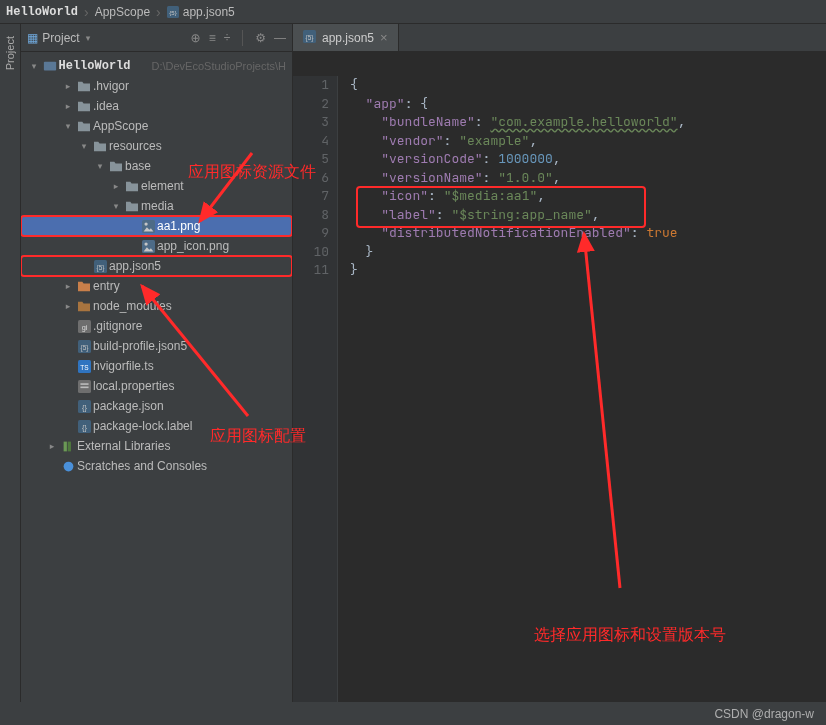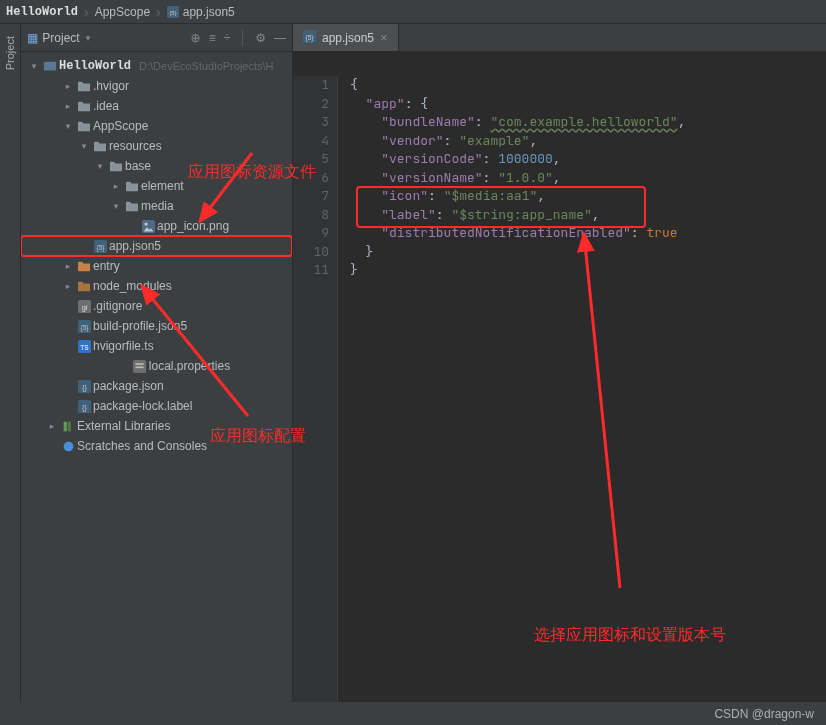--- a/index.html
+++ b/index.html
@@ -74,21 +74,21 @@
   white-space: nowrap;
   padding-right: 6px;
   position: relative;
 }
 .tree-row.selected { background: #4b6eaf; color: #fff;}
 .tree-row .twisty {
   width: 14px; text-align: center; color: #888; font-size: 9px;
 }
 .tree-row .ico { width: 18px; display: inline-flex; align-items: center; justify-content: center;}
 .tree-row .label { }
-.tree-row .meta { color: #666; margin-left: 8px; font-size: 11px;}
+.tree-row .meta { color: #666; margin-left: 21px; font-size: 11px;}
 .red-box { outline: 2px solid #ff2a2a; outline-offset: -1px; border-radius: 3px;}
 .editor-area {
   flex: 1;
   display: flex;
   flex-direction: column;
   background: #2b2b2b;
 }
 .tabbar {
   height: 28px;
   background: #3c3f41;
@@ -274,29 +274,40 @@
           </div>
           <div class="tree-row" style="padding-left: 88px;">
             <span class="twisty">▾</span>
             <span class="ico">
               <svg class="svg-icon" width="14" height="12" viewBox="0 0 16 14">
                 <path d="M1 2h5l1.5 2H15v9H1z" fill="#87939a"></path>
               </svg>
             </span>
             <span class="label">media</span>
           </div>
-          <div class="tree-row" style="padding-left: 104px;">
+          <div class="tree-row selected red-box" style="padding-left: 104px;">
             <span class="twisty"></span>
             <span class="ico">
               <svg class="svg-icon" width="13" height="13" viewBox="0 0 16 16">
                 <rect width="16" height="16" rx="2" fill="#4d6b87"></rect>
                 <circle cx="5" cy="5" r="2" fill="#c5c5c5"></circle>
                 <path d="M2 14l4-5 3 3 2-2 3 4z" fill="#c5c5c5"></path>
               </svg>
             </span>
+            <span class="label">aa1.png</span>
+          </div>
+          <div class="tree-row" style="padding-left: 104px;">
+            <span class="twisty"></span>
+            <span class="ico">
+              <svg class="svg-icon" width="13" height="13" viewBox="0 0 16 16">
+                <rect width="16" height="16" rx="2" fill="#4d6b87"></rect>
+                <circle cx="5" cy="5" r="2" fill="#c5c5c5"></circle>
+                <path d="M2 14l4-5 3 3 2-2 3 4z" fill="#c5c5c5"></path>
+              </svg>
+            </span>
             <span class="label">app_icon.png</span>
           </div>
           <div class="tree-row red-box" style="padding-left: 56px;">
             <span class="twisty"></span>
             <span class="ico">
               <svg class="svg-icon" width="13" height="13" viewBox="0 0 16 16">
                 <rect width="16" height="16" rx="2" fill="#41607a"></rect>
                 <text x="8" y="12" font-size="8" fill="#c5c5c5" text-anchor="middle">{5}</text>
               </svg>
             </span>
@@ -343,21 +354,21 @@
           <div class="tree-row" style="padding-left: 40px;">
             <span class="twisty"></span>
             <span class="ico">
               <svg class="svg-icon" width="13" height="13" viewBox="0 0 16 16">
                 <rect width="16" height="16" rx="2" fill="#2f74c0"></rect>
                 <text x="8" y="12" font-size="8" fill="#fff" text-anchor="middle">TS</text>
               </svg>
             </span>
             <span class="label">hvigorfile.ts</span>
           </div>
-          <div class="tree-row" style="padding-left: 40px; justify-content: center;">
+          <div class="tree-row" style="padding-left: 40px;">
             <span class="twisty"></span>
             <span class="ico">
               <svg class="svg-icon" width="13" height="13" viewBox="0 0 16 16">
                 <rect width="16" height="16" rx="2" fill="#6e6e6e"></rect>
                 <rect x="3" y="4" width="10" height="2" fill="#bbb"></rect>
                 <rect x="3" y="8" width="10" height="2" fill="#bbb"></rect>
               </svg>
             </span>
             <span class="label">local.properties</span>
           </div>

